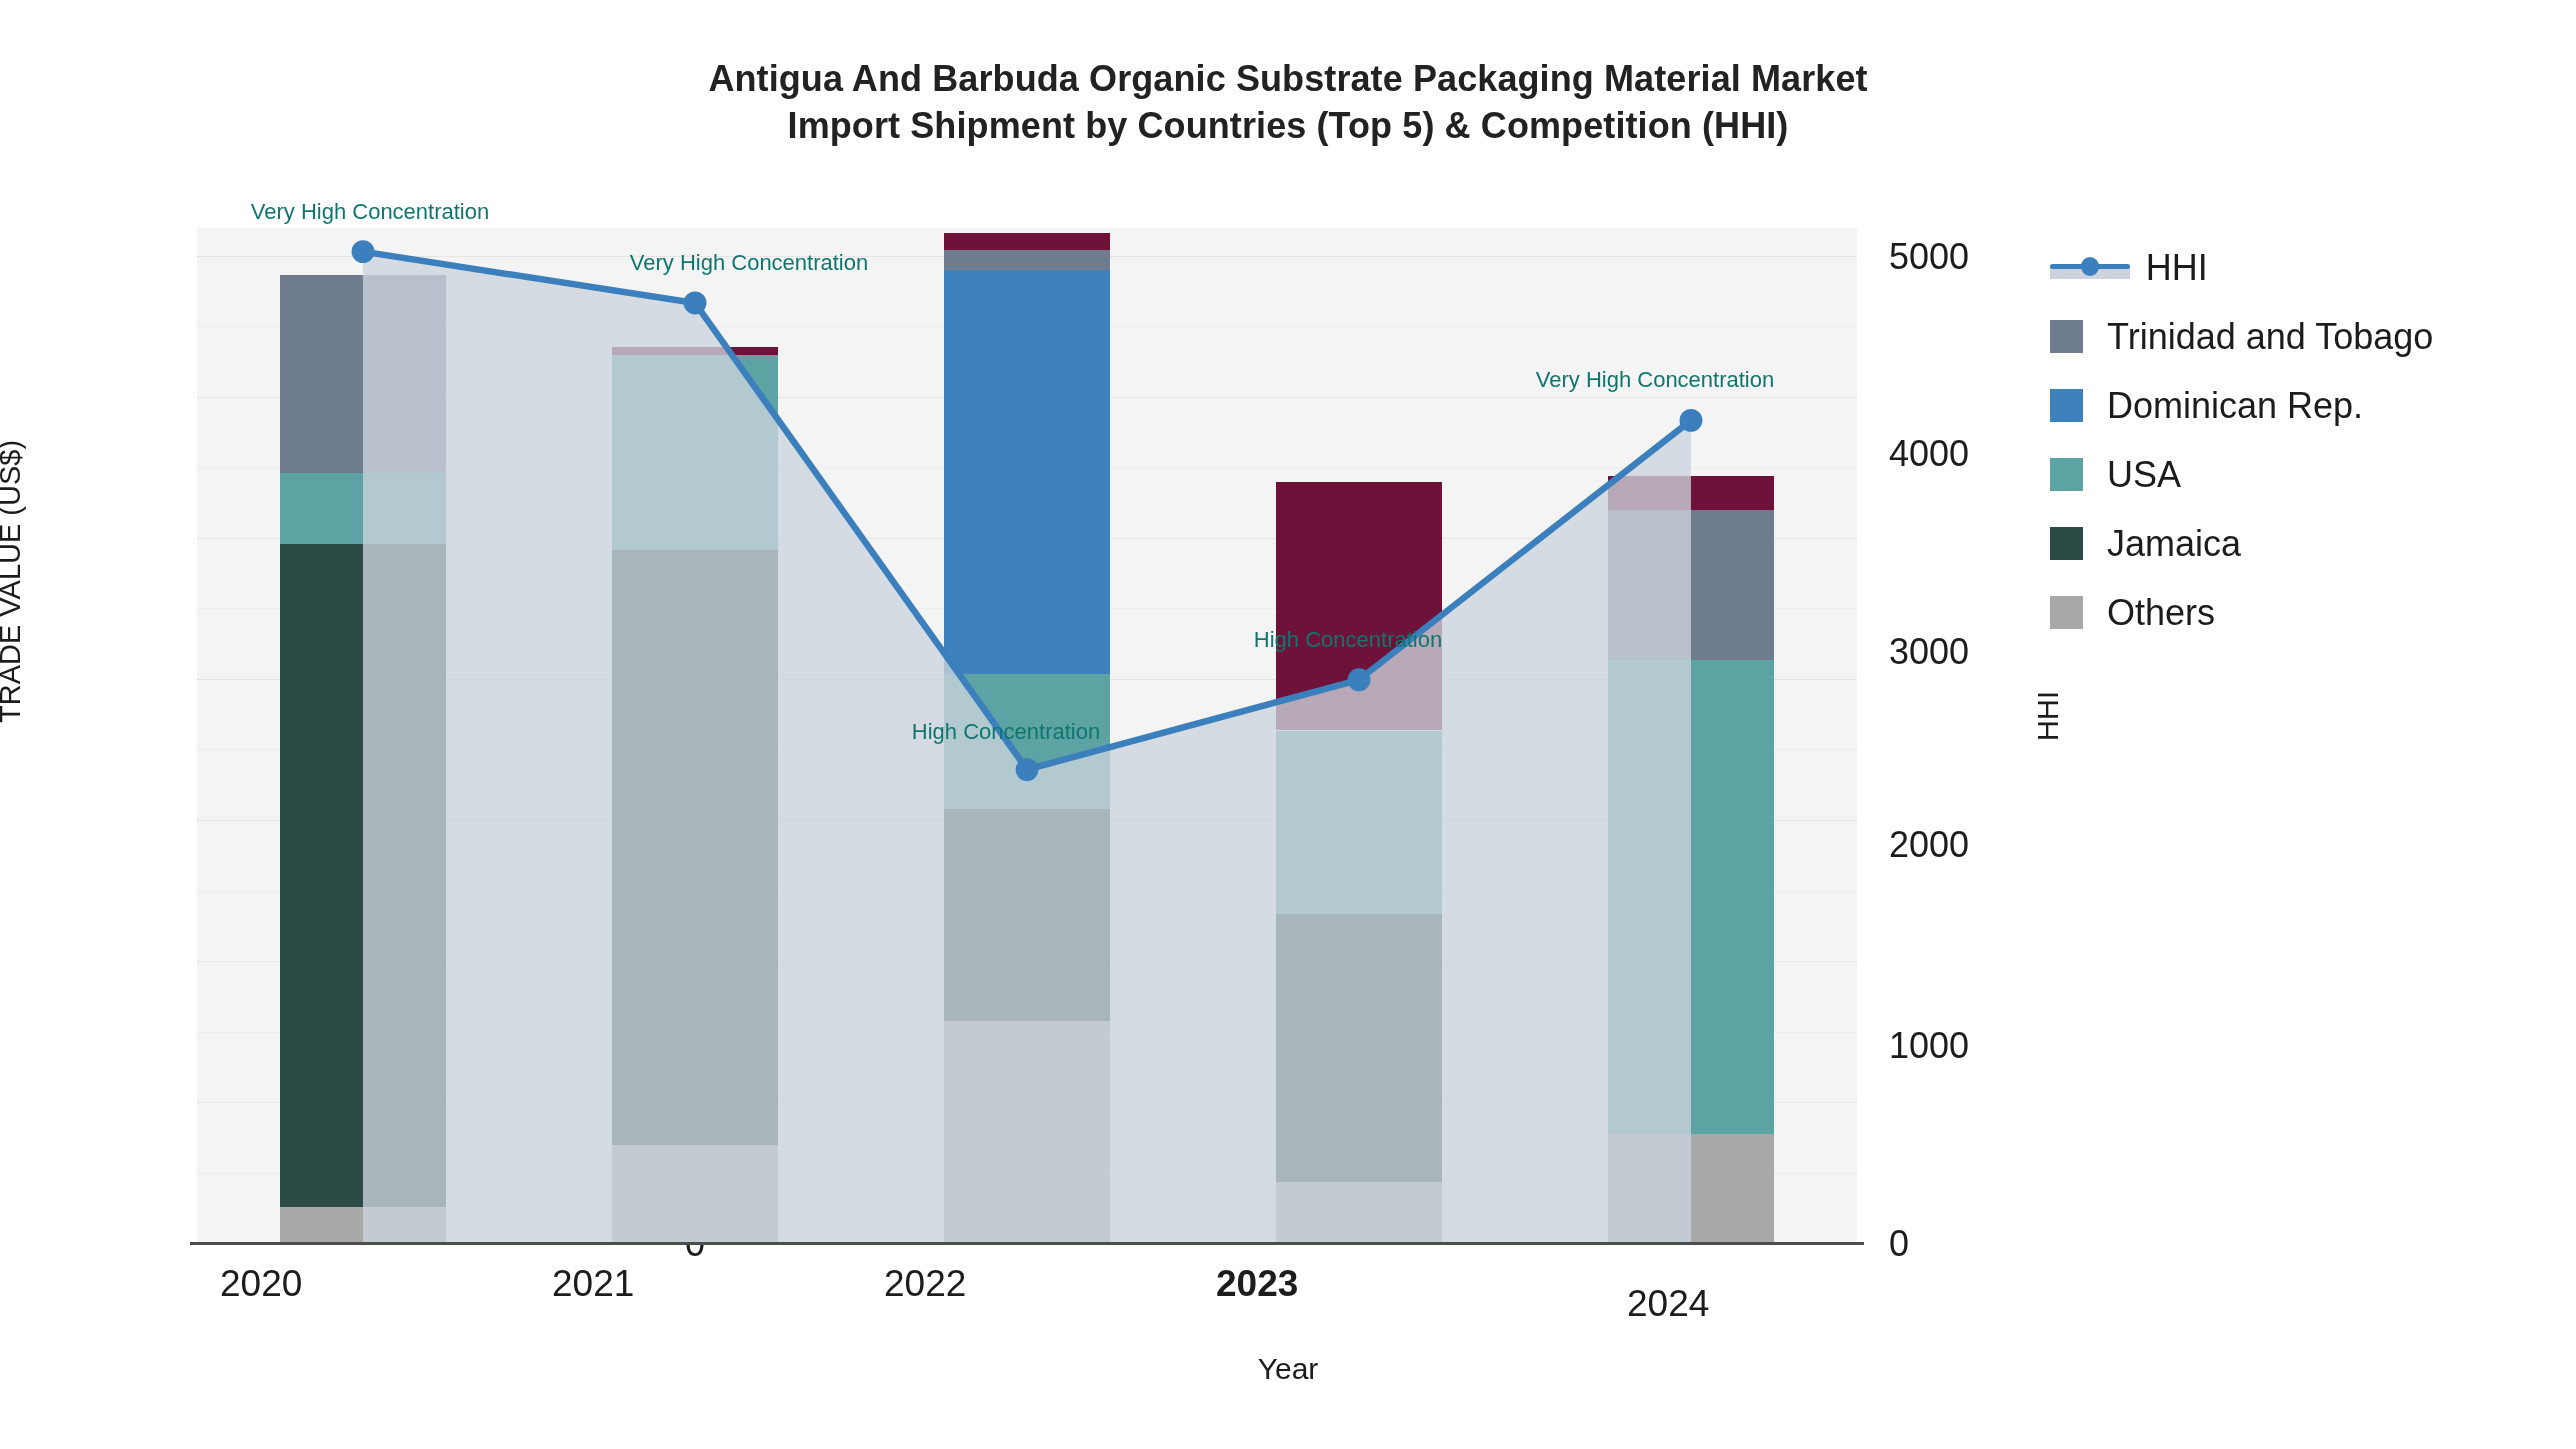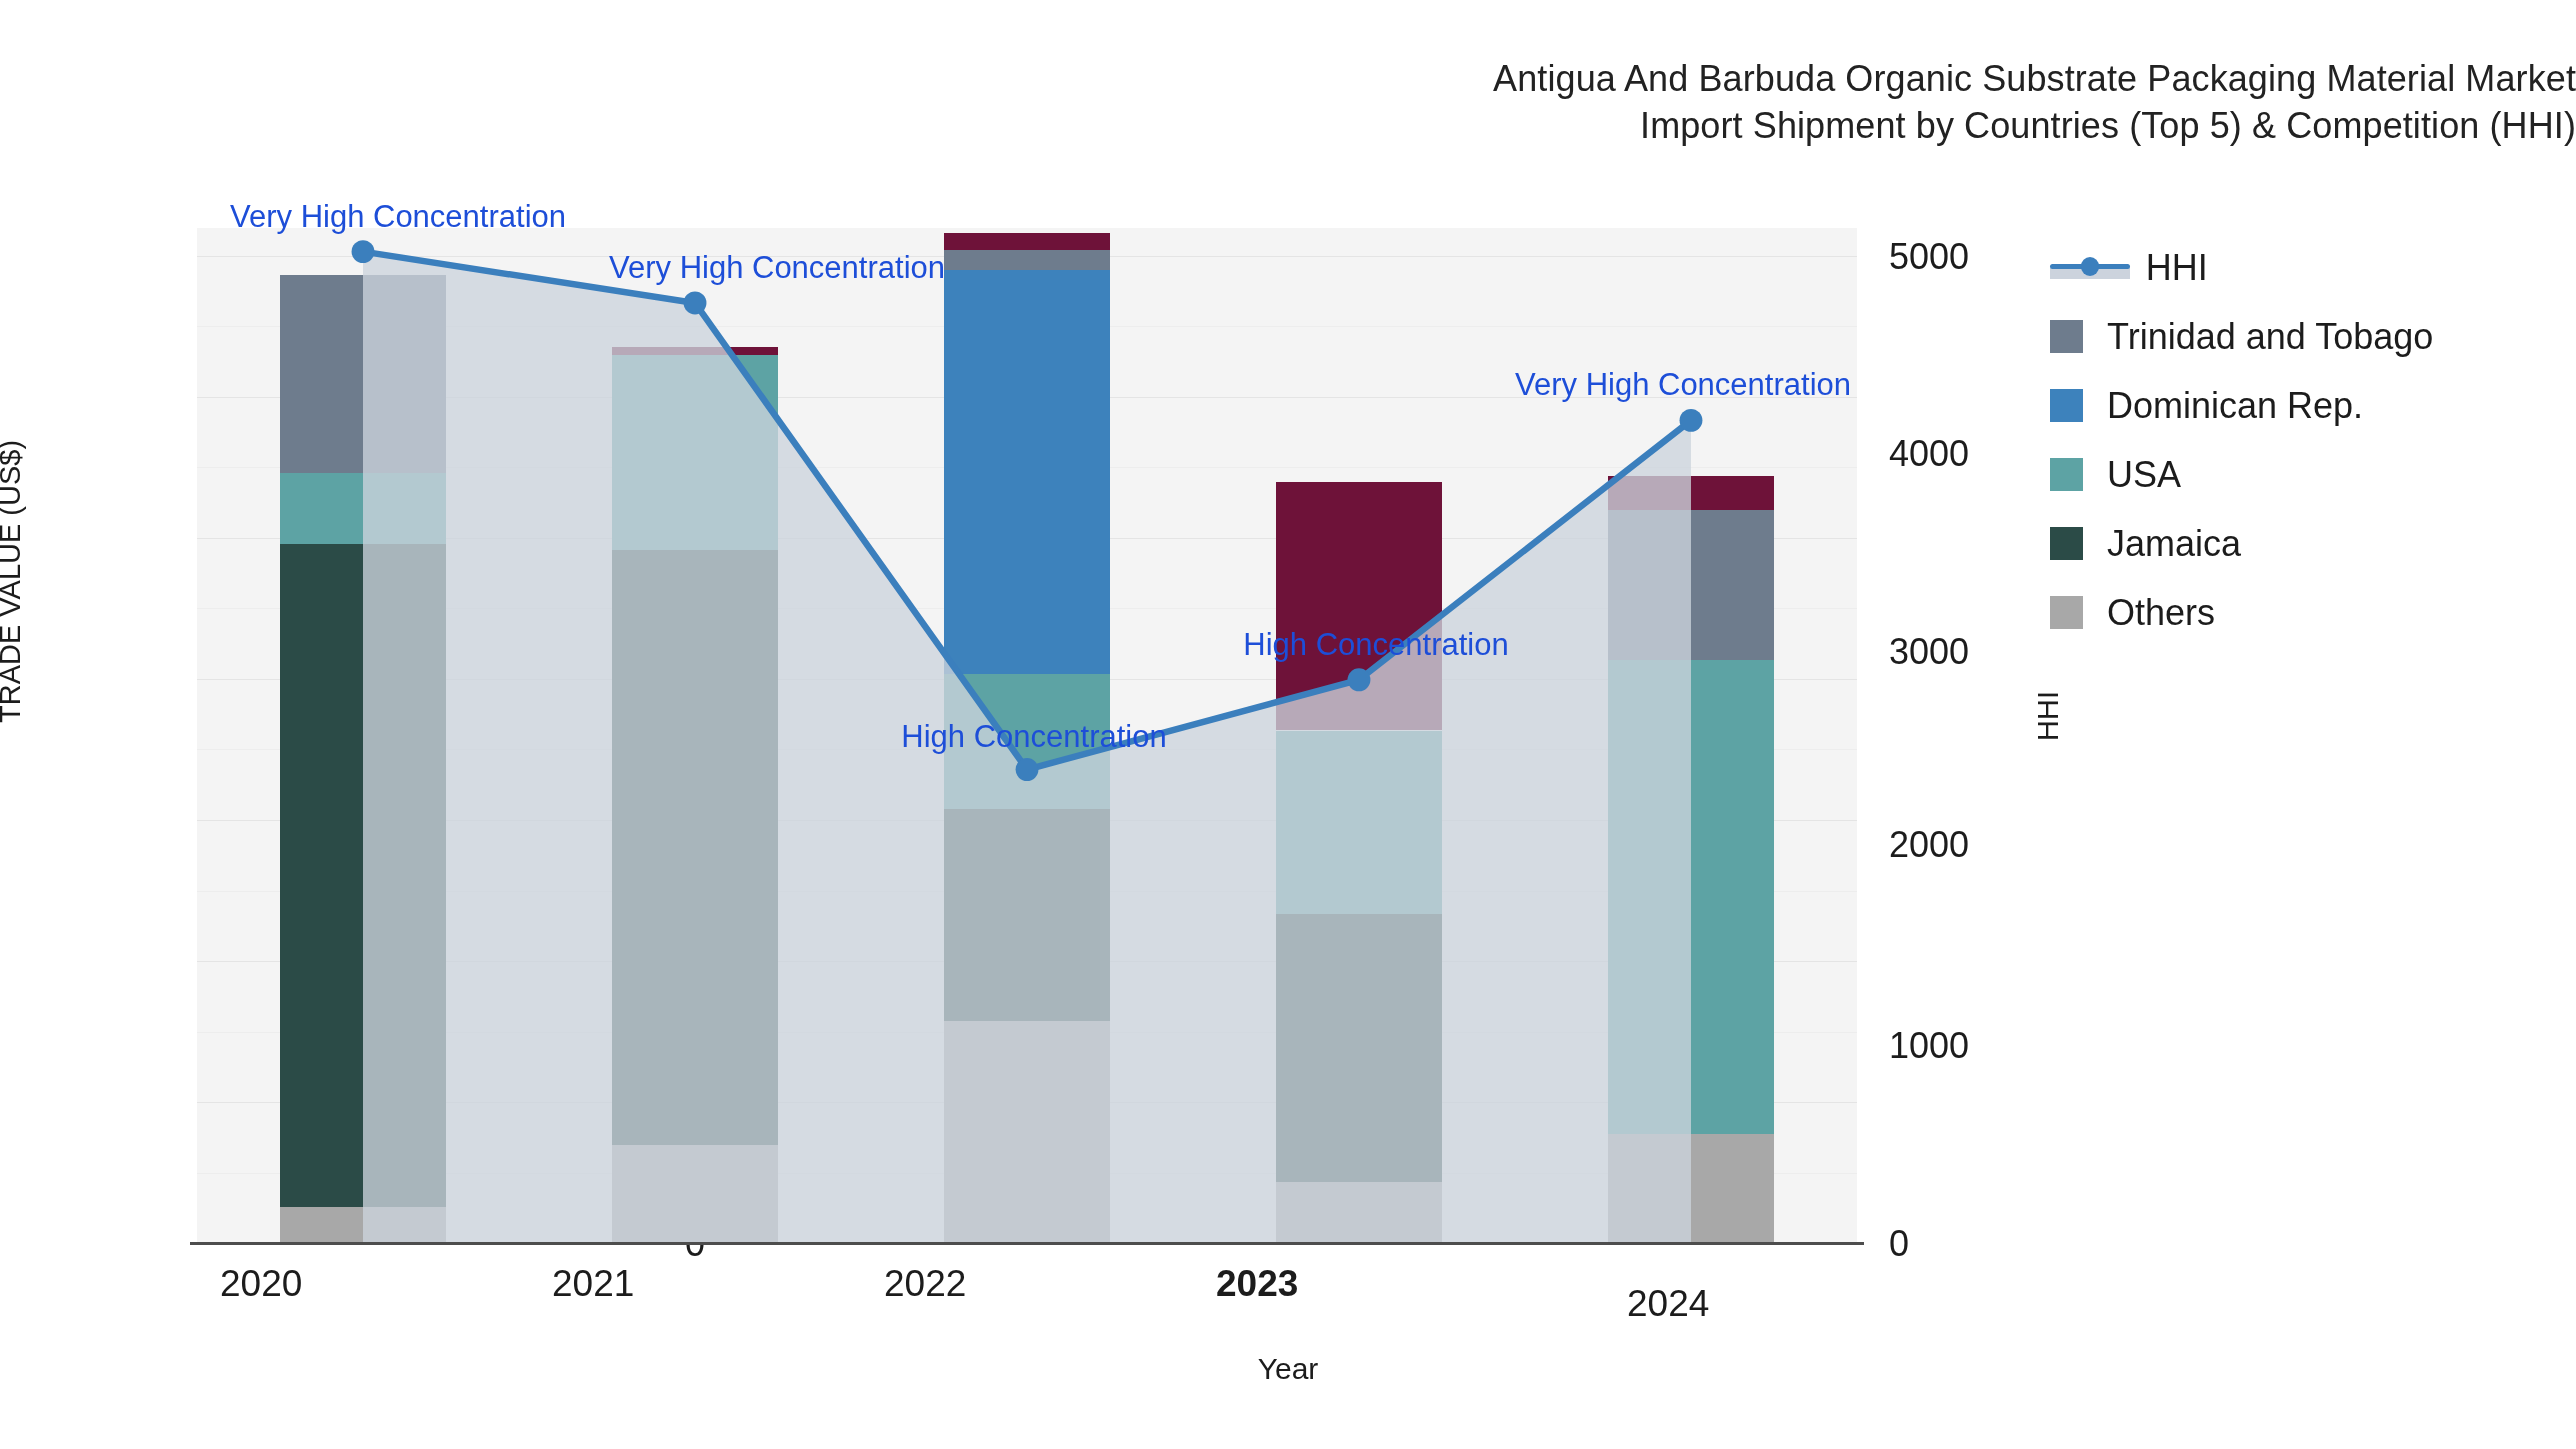--- a/index.html
+++ b/index.html
@@ -9,23 +9,23 @@
     font-family:"Liberation Sans", sans-serif;
     color:#1a1a1a;
     overflow:hidden;
     position:relative;
   }
   #root{position:absolute;inset:0;}
 
   
   .title{
     position:absolute;left:0;right:0;top:56px;
-    text-align:right;
+    text-align:center;
     font-size:36px;line-height:1.30;
-    font-weight:400;color:#222;
+    font-weight:700;color:#222;
     letter-spacing:0.1px;
   }
   .title .l2{display:block;}
 
   
   #plot{
     position:absolute;
     left:197px;top:228px;
     width:1660px;height:1016px;
   }
@@ -36,23 +36,22 @@
   
   .bargroup{position:absolute;bottom:0;}
   .seg{position:absolute;left:0;right:0;}
 
   
   #overlay{position:absolute;inset:0;overflow:visible;}
 
   
   .annot{
     position:absolute;
-    font-size:31px;color:#1d4ed8;white-space:nowrap;
+    font-size:22px;color:#0f766e;white-space:nowrap;
     transform:translateX(-50%);
-    margin-left:28px;
   }
 
   
   .ytick{
     position:absolute;right:1871px;
     text-align:right;width:243px;
     font-size:36px;color:#1c1c1c;
     transform:translateY(-50%);
   }
   .ytick2{

